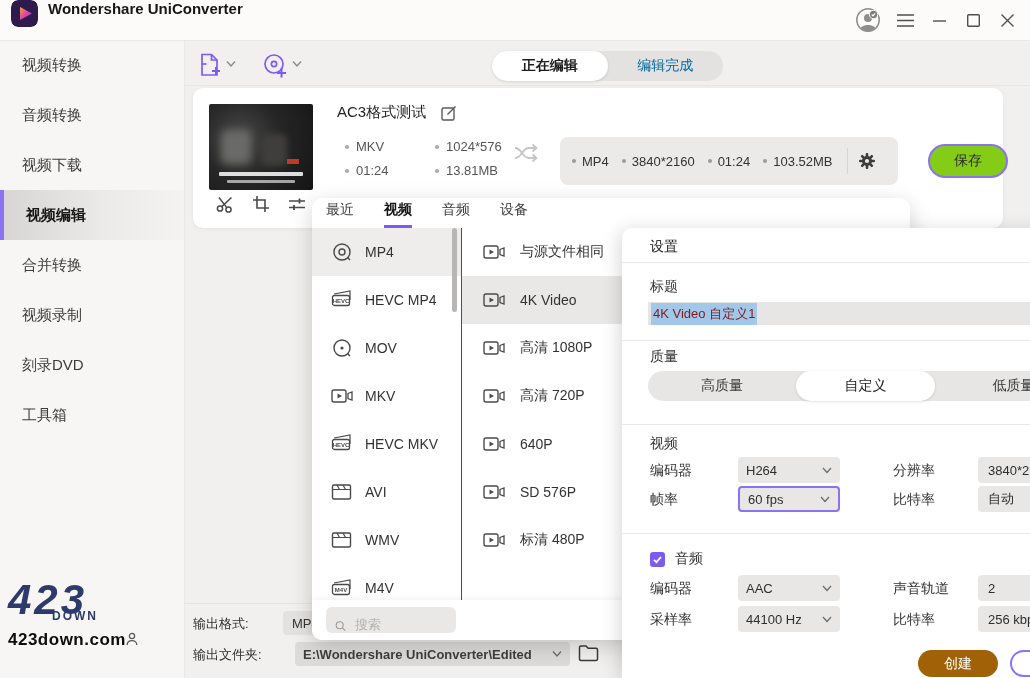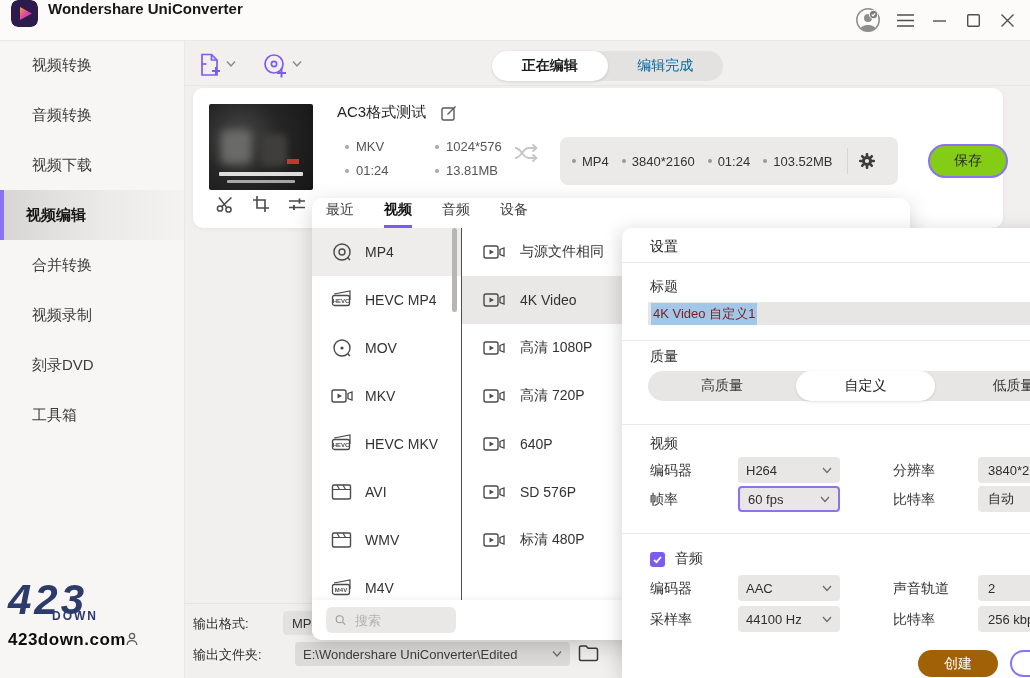--- a/index.html
+++ b/index.html
@@ -10,21 +10,21 @@
   .titlebar{position:absolute;left:0;top:0;width:1030px;height:40px;background:#fcfbfa;
             border-bottom:1px solid #e9e8e6;display:flex;z-index:10;}
   .applogo{width:27px;height:27px;border-radius:7px;margin-left:11px;flex:0 0 auto;}
   .apptitle{font-size:15px;font-weight:bold;color:#161616;margin-left:10px;}
   .tb-right{position:absolute;right:0;top:0;height:40px;display:flex;align-items:center;gap:0;}
   .tb-btn{width:34px;height:40px;display:flex;align-items:center;justify-content:center;}
   .avatar-btn{width:40px;}
   
   .sidebar{position:absolute;left:0;top:40px;width:185px;height:638px;background:#f7f6f4;
            border-right:1px solid #e9e8e6;box-sizing:border-box;z-index:2;}
-  .side-item{height:50px;line-height:50px;padding-left:32px;font-size:15px;color:#3c3c3c;}
+  .side-item{height:50px;line-height:50px;padding-left:22px;font-size:15px;color:#3c3c3c;}
   .side-item.active{font-weight:bold;color:#171717;border-left:4px solid #8b72f2;padding-left:22px;
                     background:linear-gradient(90deg,#d7d6d4 0%,#eceae8 55%,#f4f3f1 100%);}
   .watermark{position:absolute;left:8px;bottom:28px;width:120px;}
   .wm-logo{position:relative;height:40px;}
   .wm-423{position:absolute;left:0;top:-10px;font-size:42px;font-weight:900;font-style:italic;
           letter-spacing:3px;color:#2c3a6c;}
   .wm-down{position:absolute;left:44px;top:23px;font-size:12px;font-weight:900;letter-spacing:2px;color:#2c3a6c;}
   .wm-site{font-size:17px;font-weight:900;color:#0d0d0d;margin-top:4px;letter-spacing:0.5px;}
   .person-corner{position:absolute;left:124px;bottom:30px;}
   
@@ -69,21 +69,21 @@
   .fp-divider-v{width:1px;background:#4f4f4f;}
   .fp-col-mid{flex:1;overflow:hidden;}
   .fp-item{height:48px;display:flex;align-items:center;padding-left:18px;gap:11px;font-size:14px;color:#333;}
   .fp-item .ic{width:24px;height:24px;display:flex;align-items:center;justify-content:center;flex:0 0 auto;}
   .fp-item.selected{background:#eeedeb;}
   .fp-col-mid .fp-item{padding-left:20px;gap:14px;}
   .fp-col-mid .fp-item.selected{background:#e9e8e6;}
   .fp-scrollthumb{position:absolute;right:4px;top:0;width:5px;height:84px;border-radius:3px;background:#b7b6b4;}
   .fp-search-row{position:absolute;left:0;right:0;bottom:0;height:40px;background:#fff;border-radius:0 0 10px 10px;
                  display:flex;align-items:center;padding-left:14px;box-shadow:0 -2px 6px rgba(0,0,0,.05);}
-  .fp-search{width:130px;height:26px;background:#e9e8e6;border-radius:6px;display:flex;align-items:center;
+  .fp-search{width:130px;height:26px;background:#e9e8e6;border-radius:6px;display:flex;align-items:flex-end;
              padding:0 9px;gap:7px;box-sizing:border-box;}
   .fp-search input{border:none;outline:none;background:transparent;width:90px;font-size:13px;
                    font-family:inherit;color:#444;}
   .fp-search input::placeholder{color:#b3b2b0;}
   
   .settings-panel{position:absolute;left:622px;top:228px;width:470px;height:450px;background:#fff;
                   border-radius:10px 0 0 0;box-shadow:-3px 2px 18px rgba(0,0,0,.15);z-index:6;}
   .sp-abs{position:absolute;}
   .sp-header{left:28px;top:10px;font-size:14px;color:#222;}
   .sp-div{left:0;right:0;height:1px;background:#eae9e7;}
@@ -109,21 +109,21 @@
               display:flex;align-items:center;justify-content:center;font-size:14px;color:#fff;}
   .cancel-btn{position:absolute;left:388px;top:422px;width:80px;height:27px;border-radius:14px;background:#fff;
               border:2px solid #8b72f2;box-sizing:border-box;}
   
   .bottom-divider{position:absolute;left:185px;top:603px;width:845px;height:1px;background:#e6e5e3;z-index:1;}
   .ob-label{position:absolute;font-size:13px;color:#2f2f2f;z-index:1;}
   .ob-fmt-sel{position:absolute;left:283px;top:611px;width:60px;height:24px;background:#e3e2e0;border-radius:4px;
               display:flex;align-items:center;padding-left:9px;font-size:13px;color:#333;box-sizing:border-box;z-index:1;}
   .ob-folder-sel{position:absolute;left:295px;top:642px;width:275px;height:24px;background:#dcdbd9;border-radius:4px;
                  display:flex;align-items:center;justify-content:space-between;padding:0 8px;font-size:13px;
-                 color:#3e3e3e;box-sizing:border-box;z-index:1;}
+                 color:#3e3e3e;box-sizing:border-box;z-index:1;font-weight:bold;}
   .ob-folder-icon{position:absolute;left:578px;top:644px;z-index:1;}
   svg{display:block;}
 </style>
 </head>
 <body>
 
 <div id="app">
 
   <div class="titlebar">
     <svg class="applogo" viewBox="0 0 27 27">

